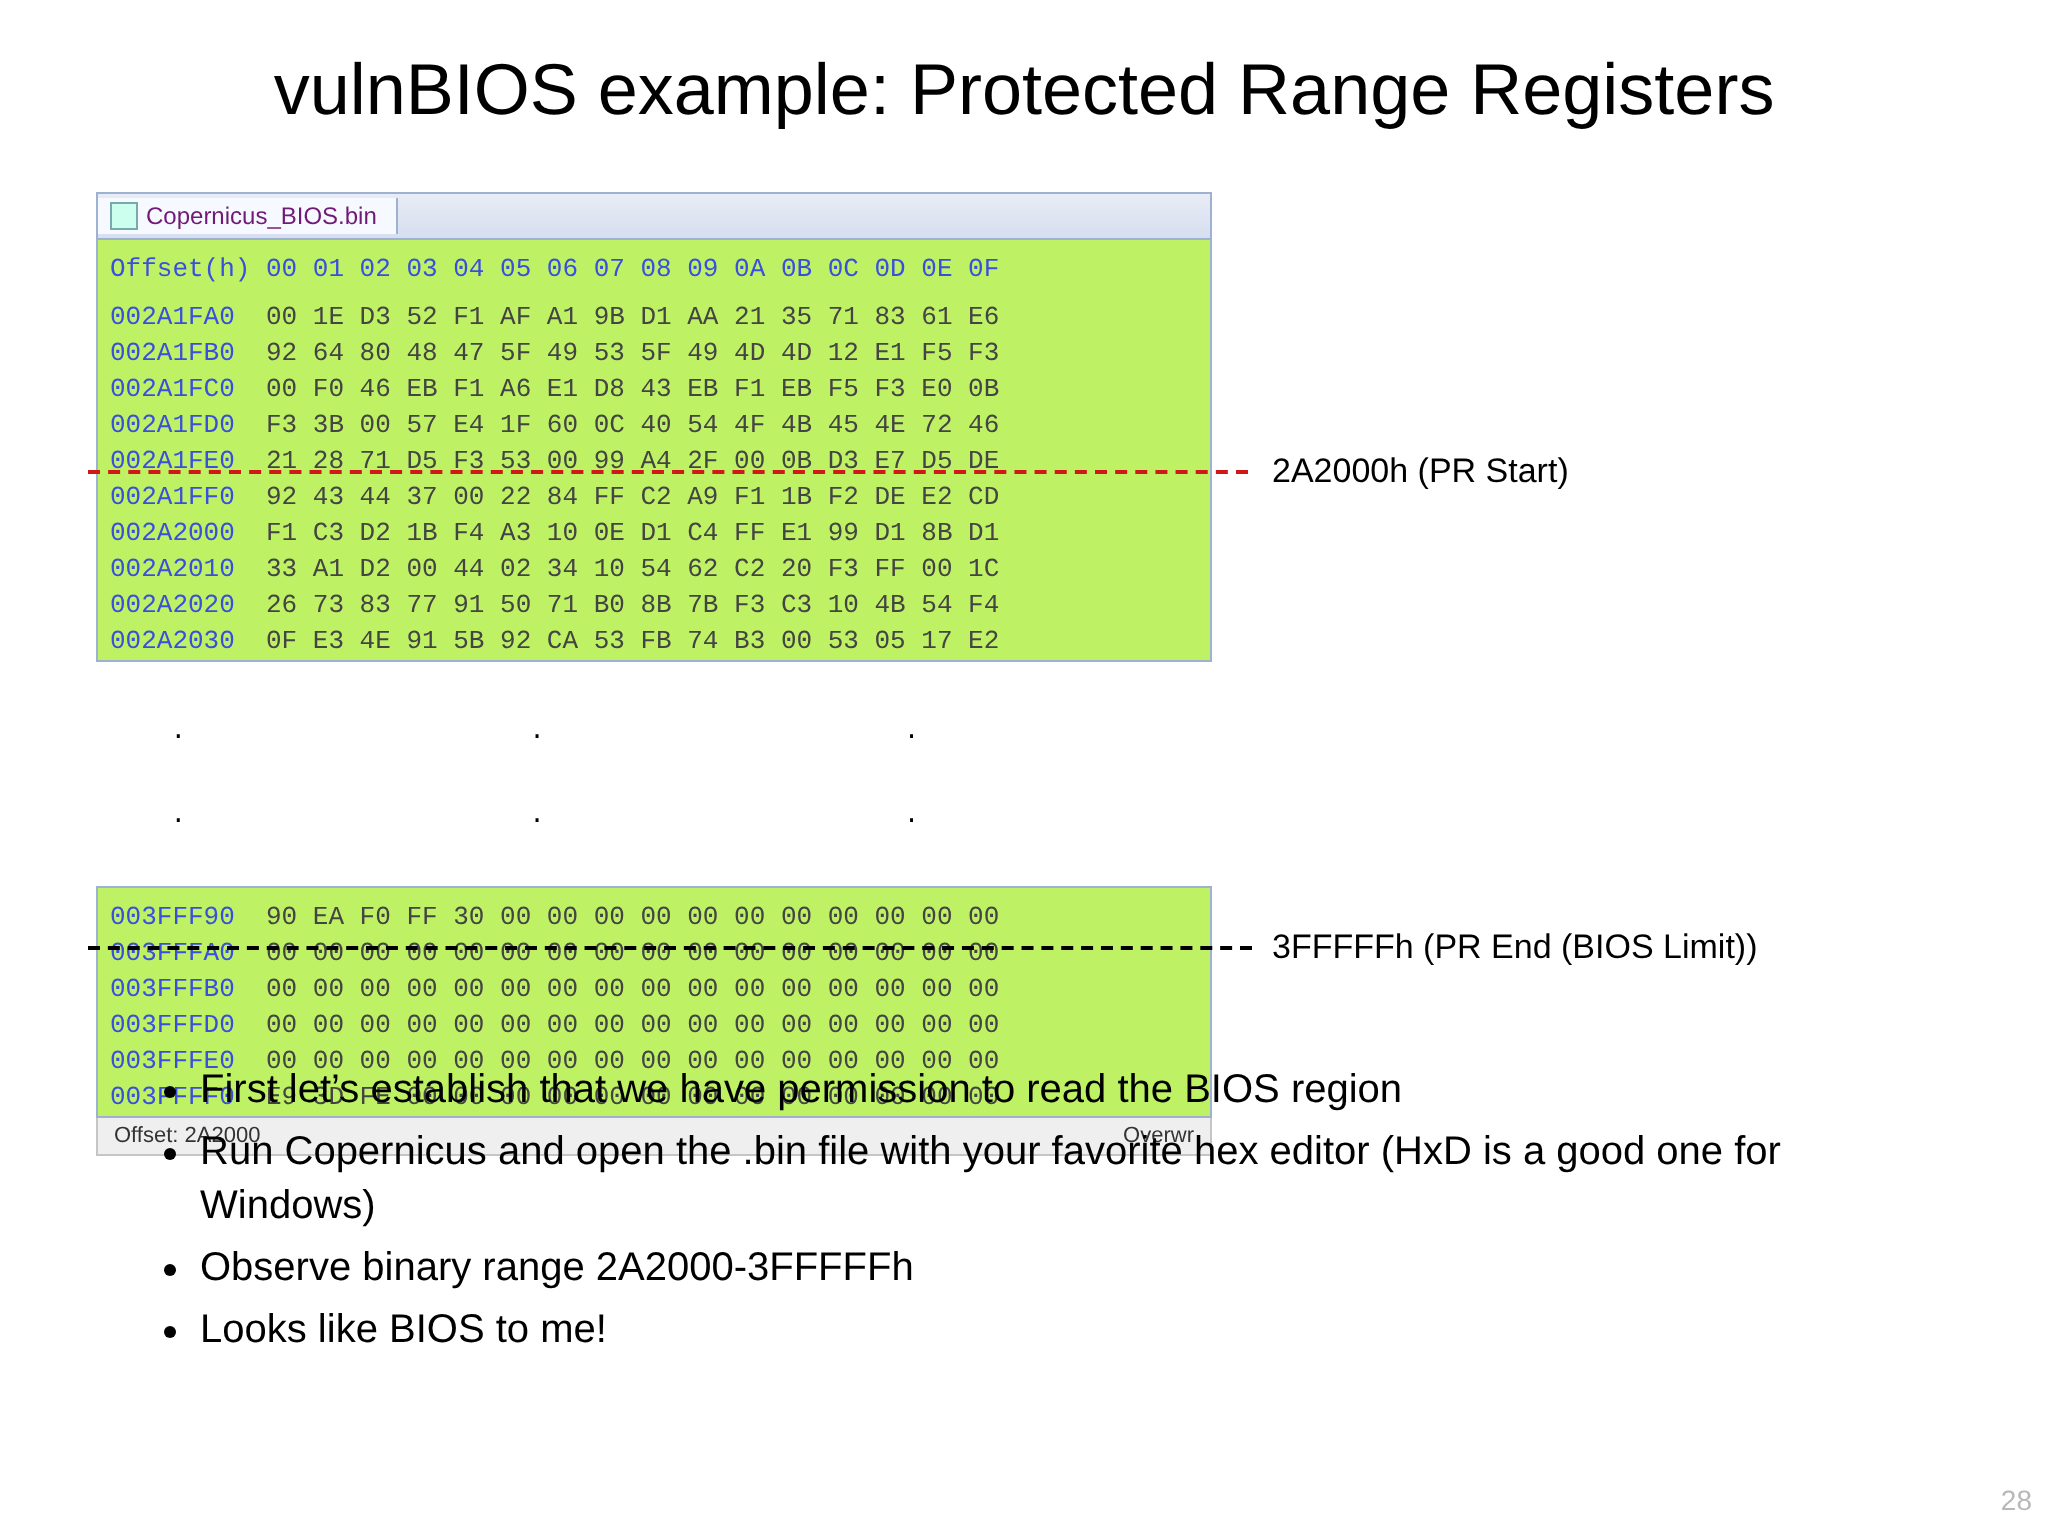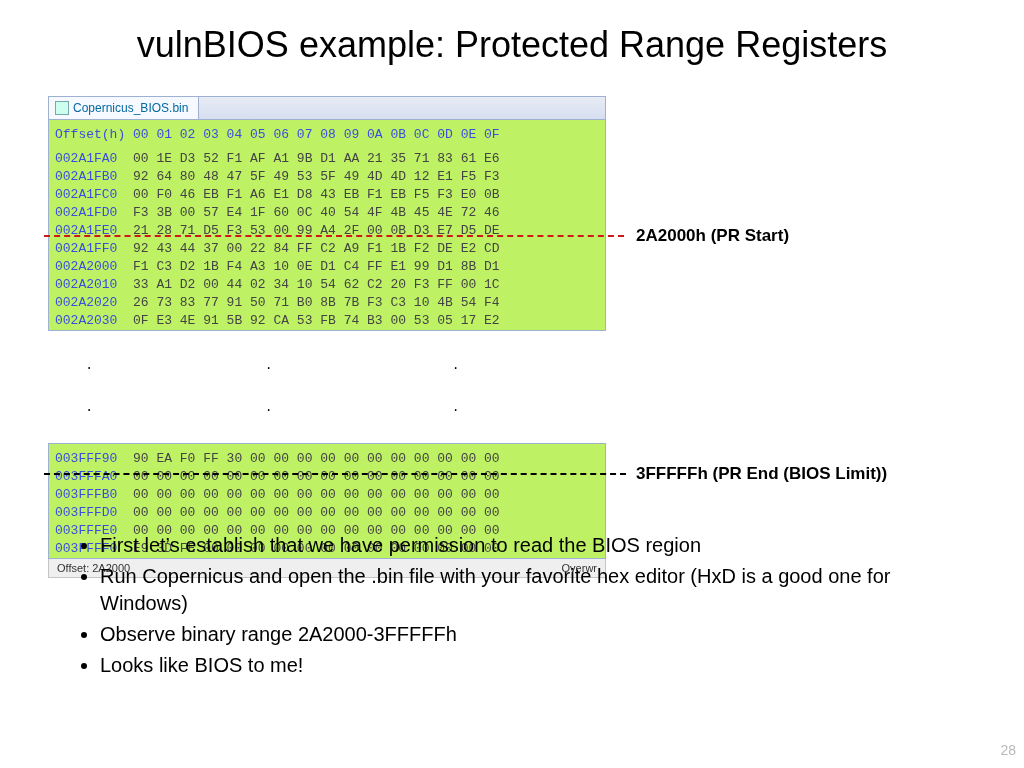--- a/index.html
+++ b/index.html
@@ -22,22 +22,23 @@
     position: absolute;
     left: 48px;
     top: 96px;
     width: 558px;
   }
   .tabbar {
     height: 22px;
     background: linear-gradient(#e8ecf5, #d6def0);
     border: 1px solid #9fb1d0;
     display: flex;
+    align-items: center;
     font-size: 12px;
-    color: #0369a1;
+    color: #701a75;
   }
   .tab {
     background: #f6f9ff;
     border-right: 1px solid #9fb1d0;
     padding: 2px 10px 2px 6px;
     display: flex;
     align-items: center;
     gap: 4px;
   }
   .fileicon {
@@ -90,21 +91,21 @@
   }
   .blackline {
     position: absolute;
     left: 44px;
     width: 582px;
     border-top: 2px dashed #000;
   }
   .label {
     position: absolute;
     left: 636px;
-    font-weight: bold;
+    font-weight: normal;
     font-size: 17px;
   }
   .bullets {
     position: absolute;
     left: 72px;
     top: 520px;
     width: 880px;
     font-size: 20px;
     line-height: 1.35;
     margin-top: 12px;

